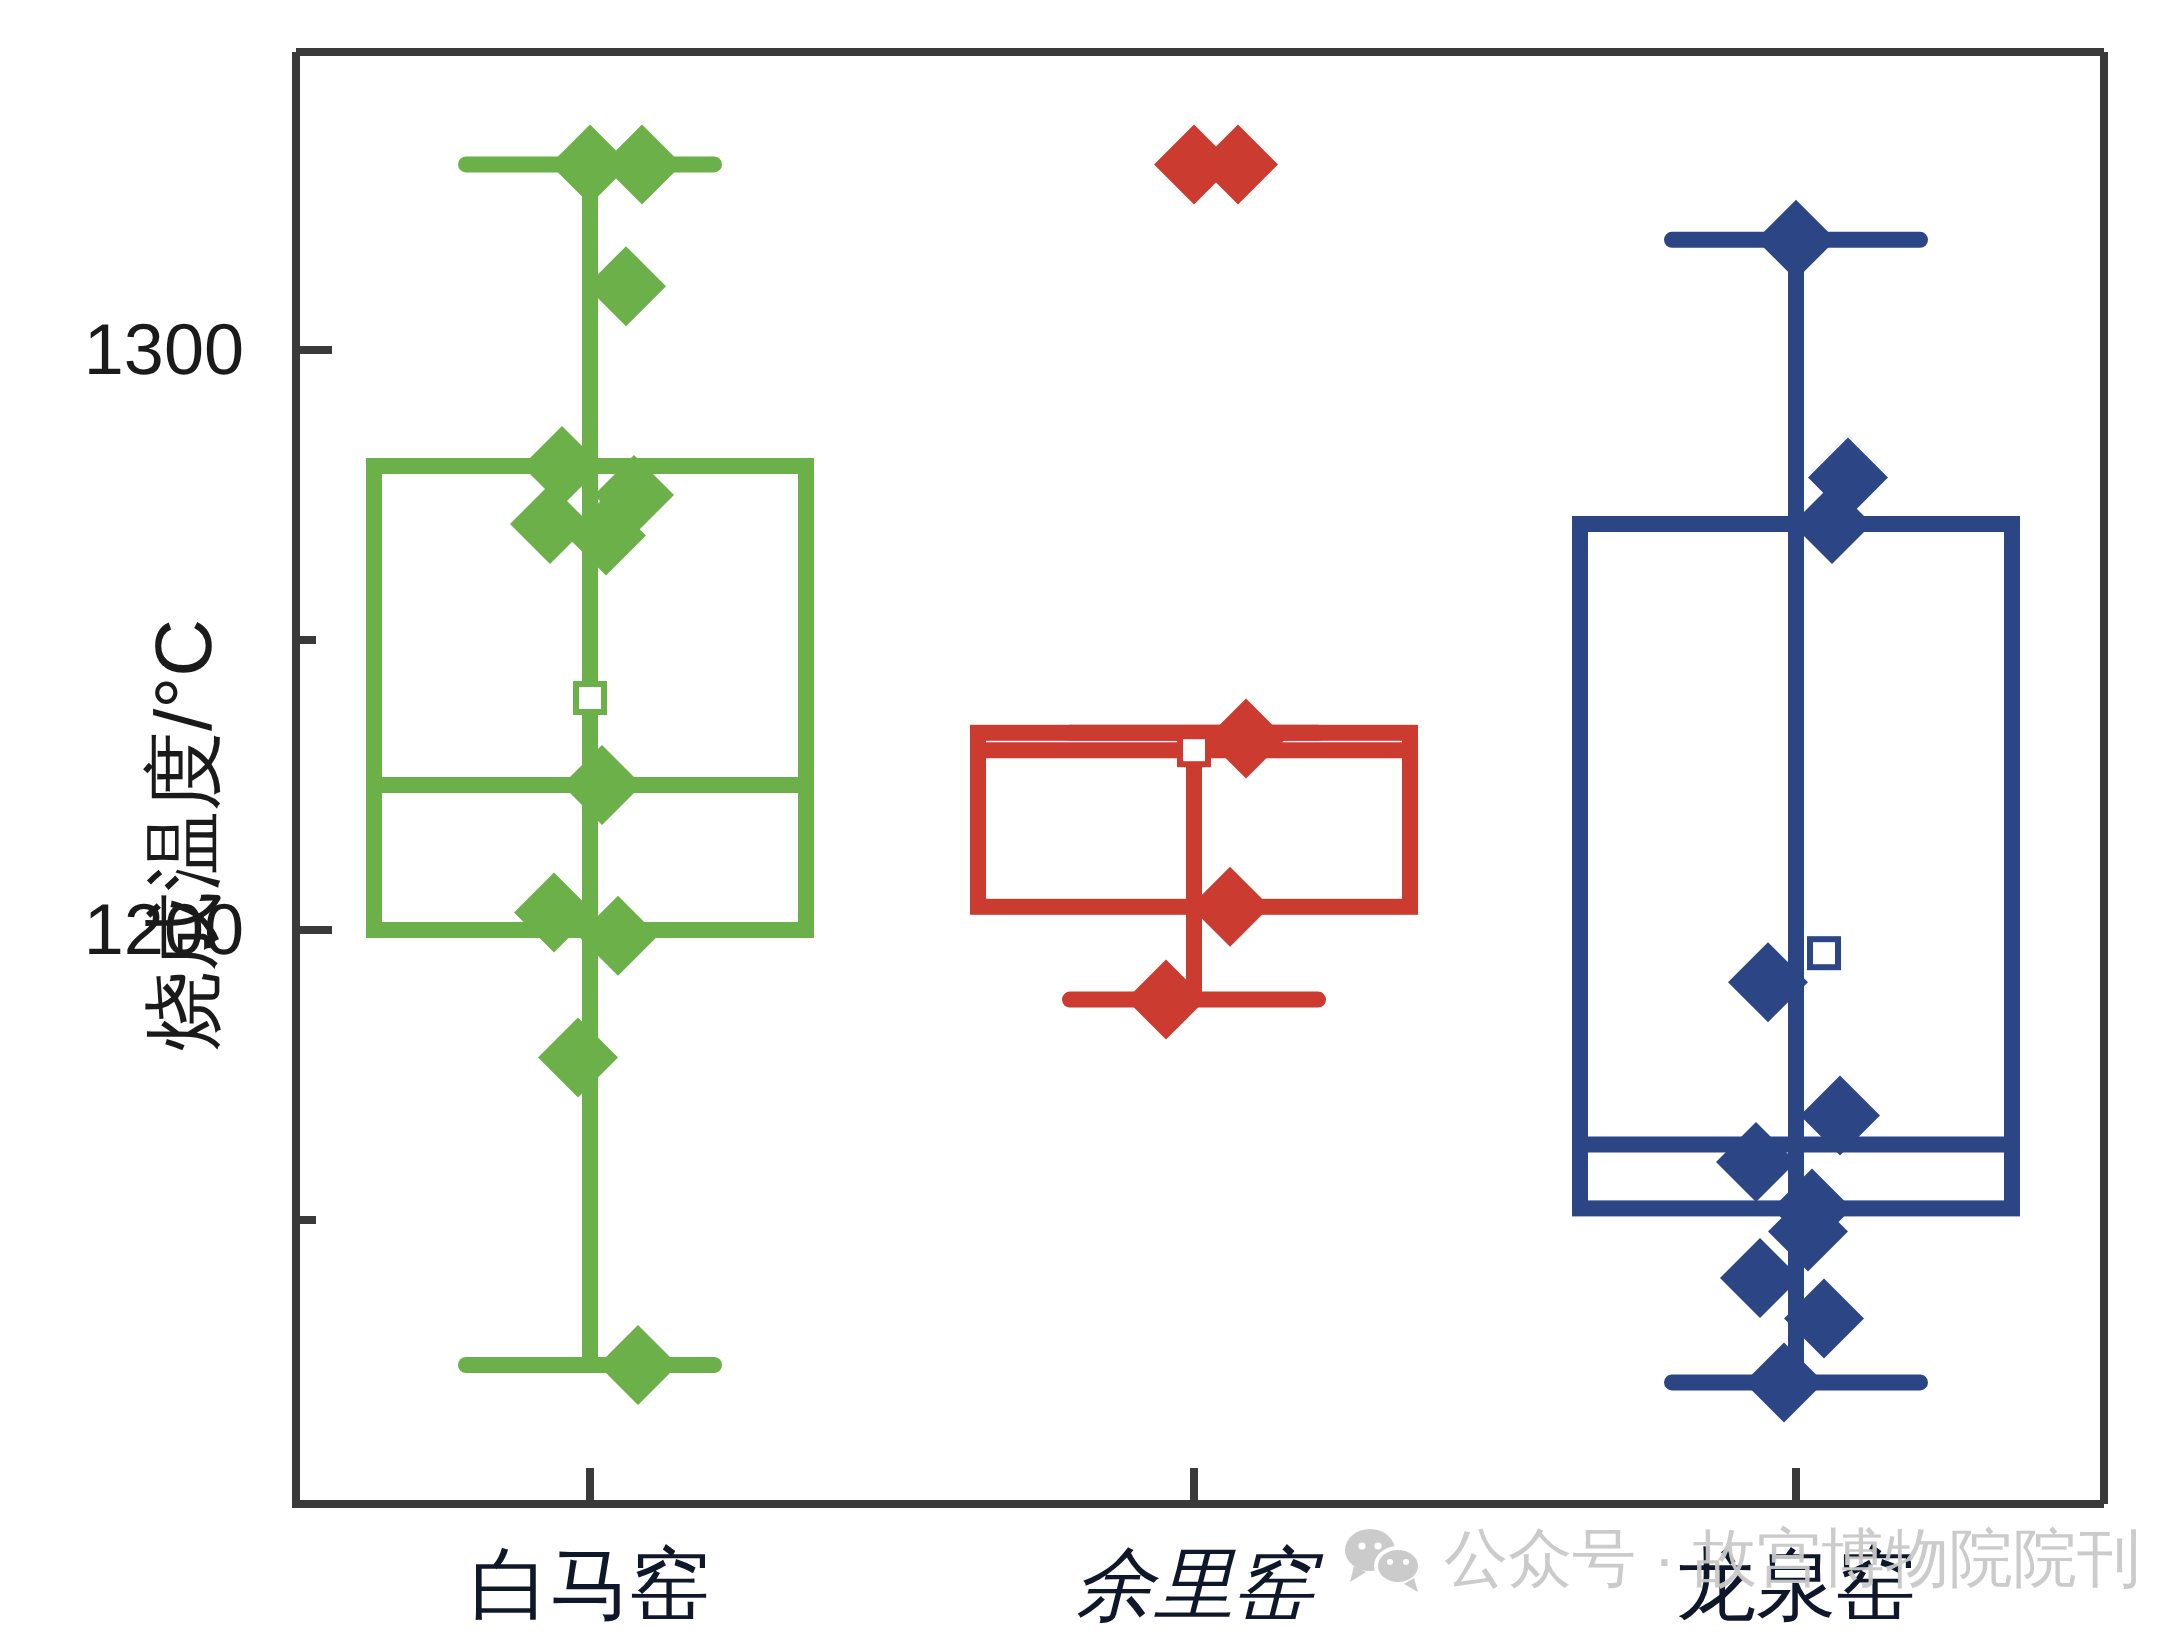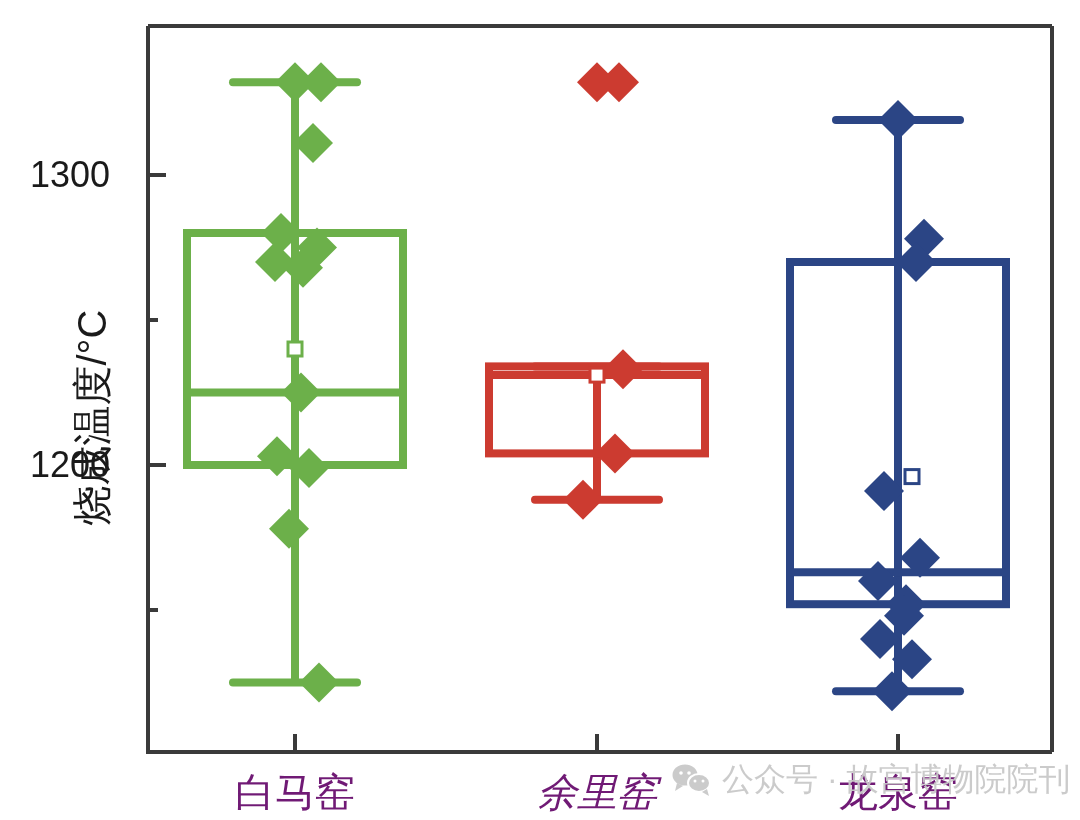--- a/index.html
+++ b/index.html
@@ -34,26 +34,27 @@
     white-space: nowrap;
   }
   .ytick-label {
     position: absolute;
     right: 0;
     width: 110px;
     text-align: right;
     font-size: 36px;
     color: #1a1a1a;
     transform: translateY(-50%);
+    margin-left: 12px;
   }
   .xtick-label {
     position: absolute;
     text-align: center;
     font-size: 40px;
-    color: #701a75;
+    color: #0f172a;
     white-space: nowrap;
     transform: translateX(-50%);
   }
   .watermark {
     position: absolute;
     display: flex;
     align-items: center;
     gap: 10px;
     color: #c9c9c9;
     font-size: 32px;

